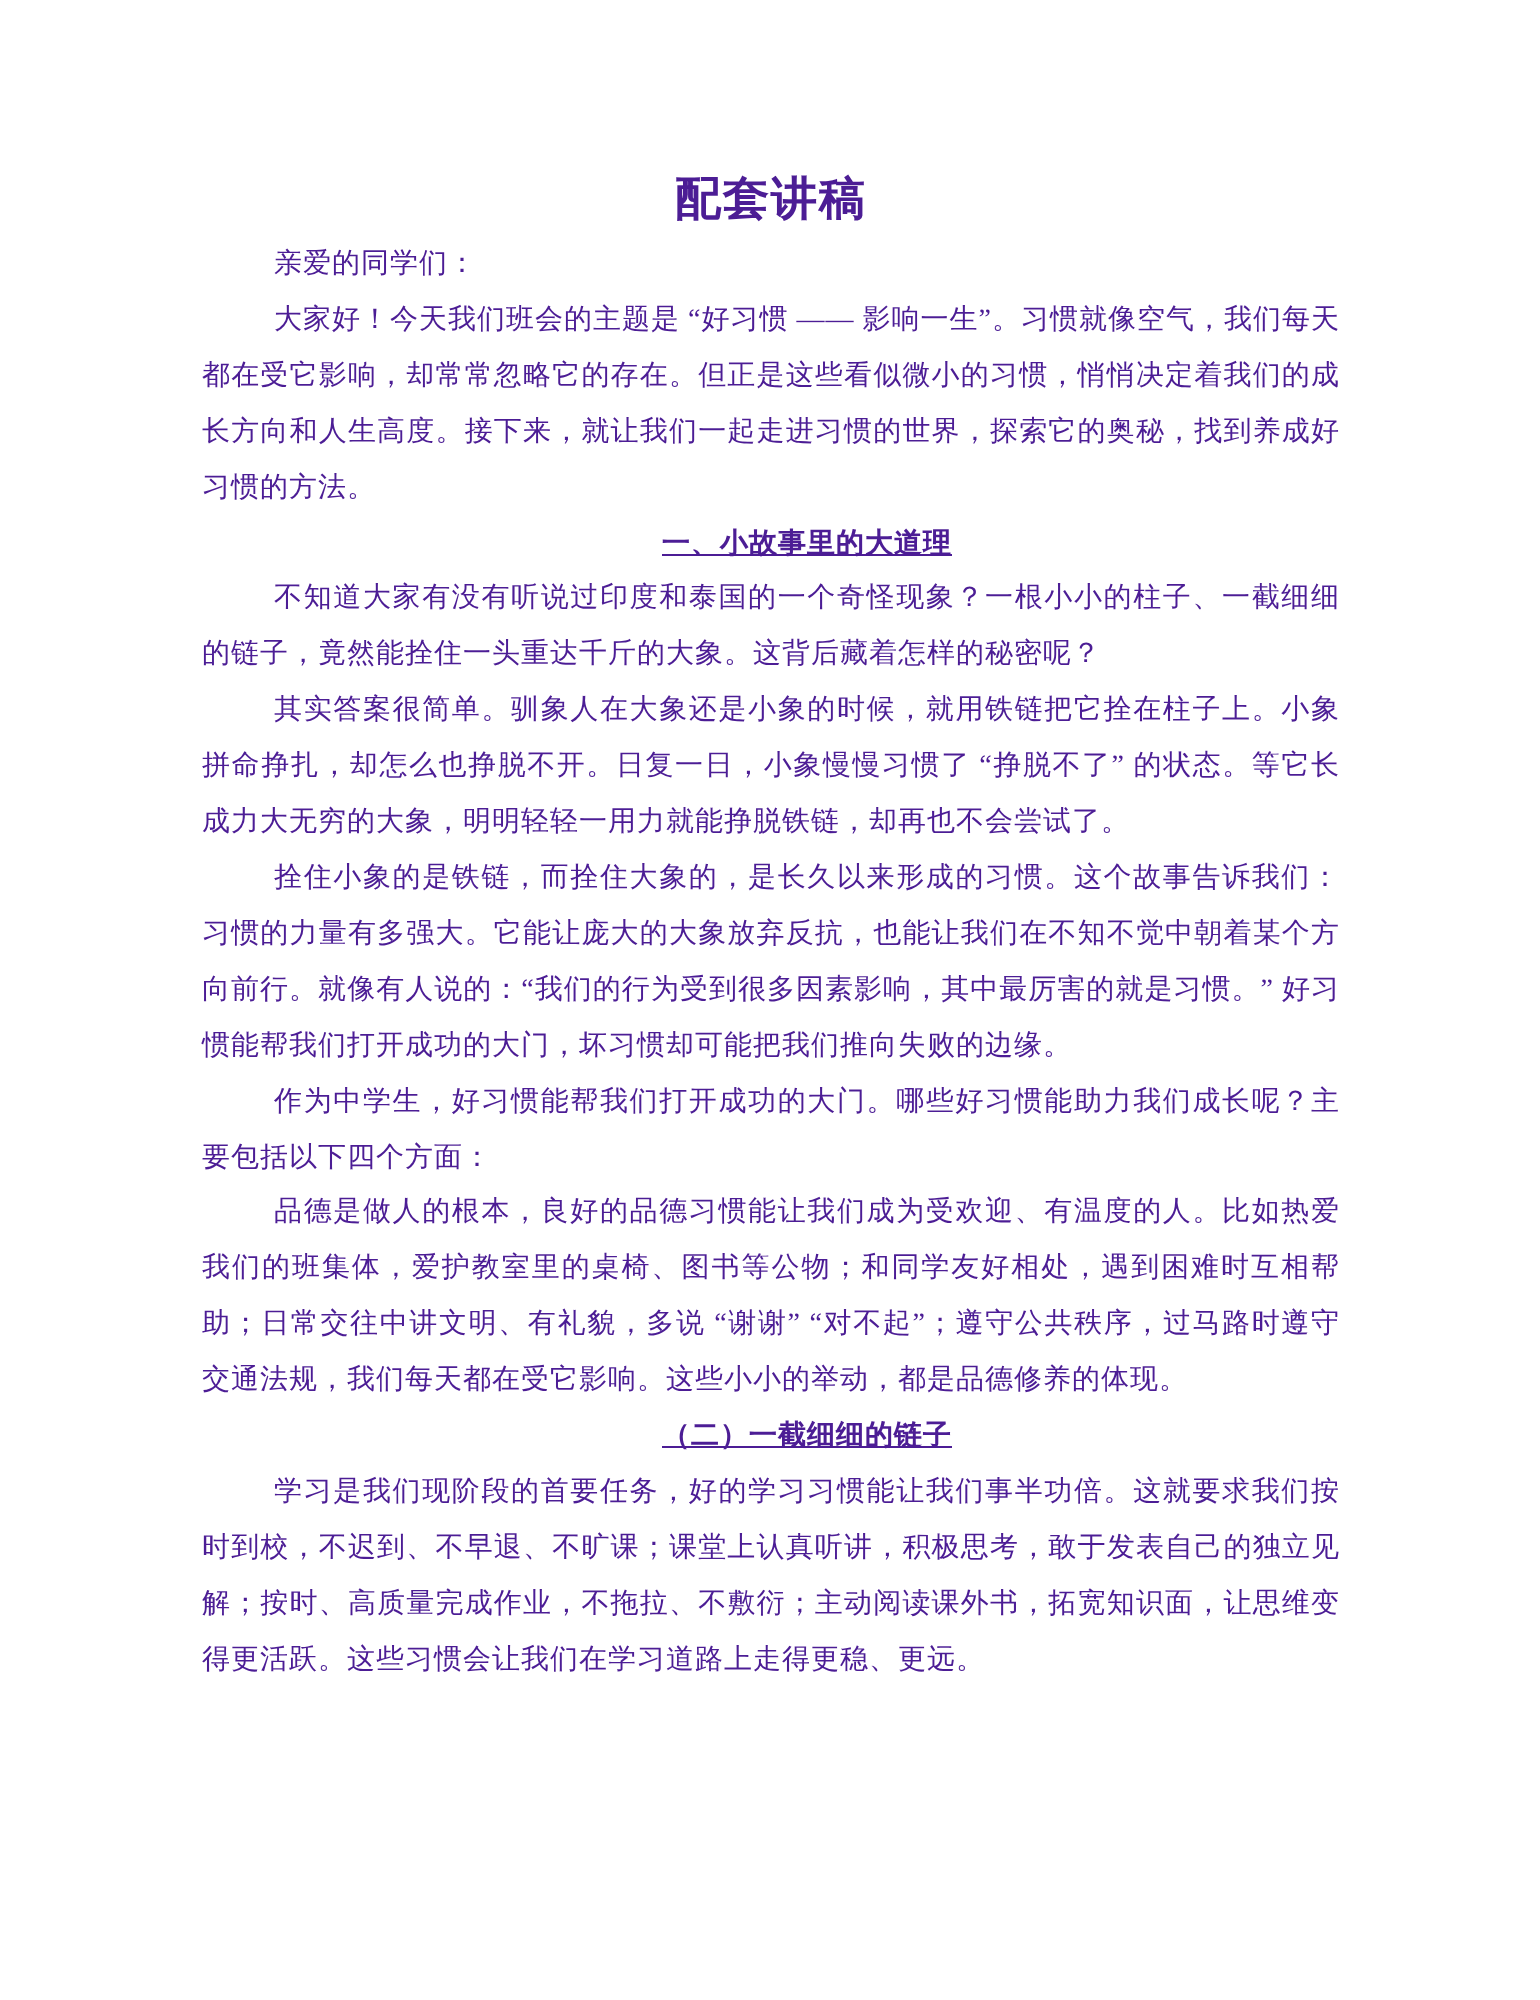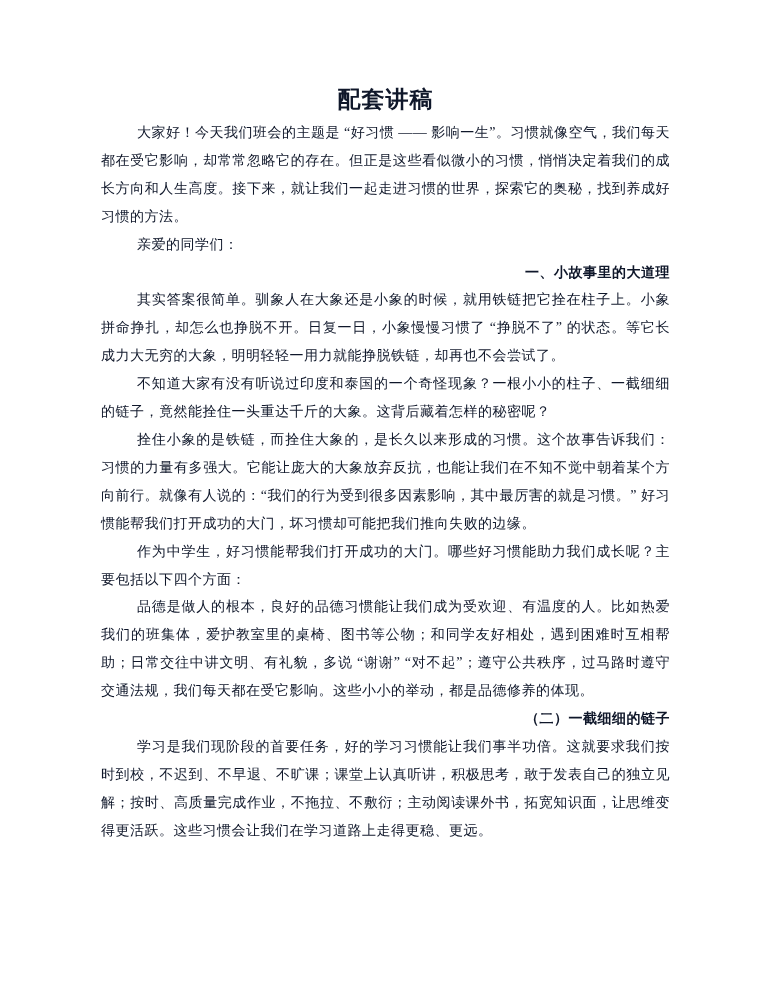--- a/index.html
+++ b/index.html
@@ -10,21 +10,21 @@
   .page {
     position: relative;
     width: 770px;
     height: 1000px;
     margin: 0 auto;
     background: #ffffff;
     box-sizing: border-box;
     padding: 82px 100px 0 101px;
     overflow: hidden;
     font-family: "Liberation Serif", "DejaVu Serif", serif;
-    color: #0f172a;
+    color: #4c1d95;
   }
   .doc-title {
     margin: 0 0 1px 0;
     padding: 0;
     font-size: 23px;
     font-weight: bold;
     line-height: 36px;
     text-align: center;
     letter-spacing: 1px;
   }
@@ -33,32 +33,33 @@
     padding: 0;
     font-size: 14px;
     line-height: 27.9px;
     letter-spacing: 0.5px;
     text-align: justify;
     text-indent: 36px;
     word-break: break-all;
   }
   .heading {
     font-weight: bold;
-    text-align: right;
+    text-align: center;
+    text-decoration: underline;
   }
 </style>
 </head>
 <body>
 
 <div class="page">
   <h1 class="doc-title"><span>配套讲稿</span></h1>
 
+  <p class="para">亲爱的同学们：</p>
   <p class="para">大家好！今天我们班会的主题是 “好习惯 —— 影响一生”。习惯就像空气，我们每天都在受它影响，却常常忽略它的存在。但正是这些看似微小的习惯，悄悄决定着我们的成长方向和人生高度。接下来，就让我们一起走进习惯的世界，探索它的奥秘，找到养成好习惯的方法。</p>
-  <p class="para">亲爱的同学们：</p>
   <p class="heading">一、小故事里的大道理</p>
+  <p class="para">不知道大家有没有听说过印度和泰国的一个奇怪现象？一根小小的柱子、一截细细的链子，竟然能拴住一头重达千斤的大象。这背后藏着怎样的秘密呢？</p>
   <p class="para">其实答案很简单。驯象人在大象还是小象的时候，就用铁链把它拴在柱子上。小象拼命挣扎，却怎么也挣脱不开。日复一日，小象慢慢习惯了 “挣脱不了” 的状态。等它长成力大无穷的大象，明明轻轻一用力就能挣脱铁链，却再也不会尝试了。</p>
-  <p class="para">不知道大家有没有听说过印度和泰国的一个奇怪现象？一根小小的柱子、一截细细的链子，竟然能拴住一头重达千斤的大象。这背后藏着怎样的秘密呢？</p>
   <p class="para">拴住小象的是铁链，而拴住大象的，是长久以来形成的习惯。这个故事告诉我们：习惯的力量有多强大。它能让庞大的大象放弃反抗，也能让我们在不知不觉中朝着某个方向前行。就像有人说的：“我们的行为受到很多因素影响，其中最厉害的就是习惯。” 好习惯能帮我们打开成功的大门，坏习惯却可能把我们推向失败的边缘。</p>
   <p class="para">作为中学生，好习惯能帮我们打开成功的大门。哪些好习惯能助力我们成长呢？主要包括以下四个方面：</p>
   <p class="para">品德是做人的根本，良好的品德习惯能让我们成为受欢迎、有温度的人。比如热爱我们的班集体，爱护教室里的桌椅、图书等公物；和同学友好相处，遇到困难时互相帮助；日常交往中讲文明、有礼貌，多说 “谢谢” “对不起”；遵守公共秩序，过马路时遵守交通法规，我们每天都在受它影响。这些小小的举动，都是品德修养的体现。</p>
   <p class="heading">（二）一截细细的链子</p>
   <p class="para">学习是我们现阶段的首要任务，好的学习习惯能让我们事半功倍。这就要求我们按时到校，不迟到、不早退、不旷课；课堂上认真听讲，积极思考，敢于发表自己的独立见解；按时、高质量完成作业，不拖拉、不敷衍；主动阅读课外书，拓宽知识面，让思维变得更活跃。这些习惯会让我们在学习道路上走得更稳、更远。</p>
 </div>
 
 </body></html>

